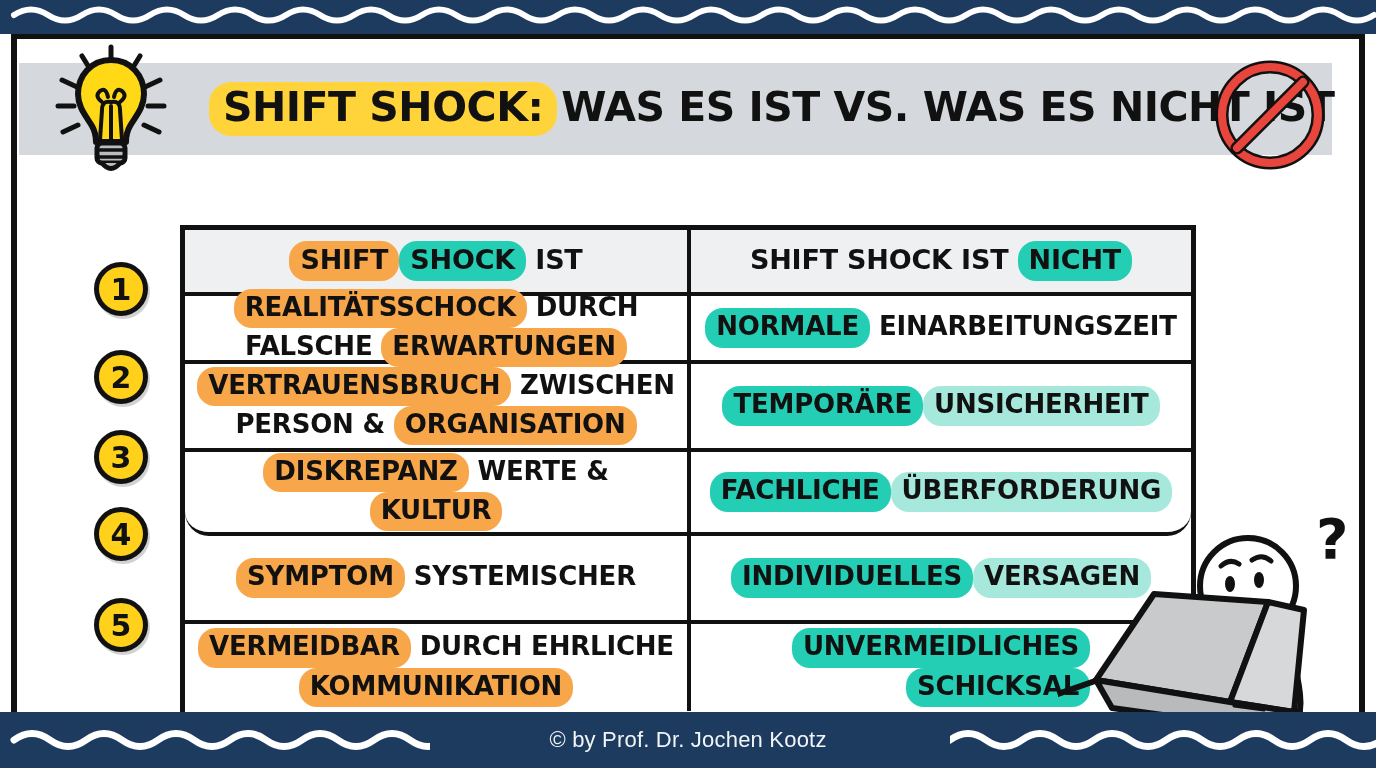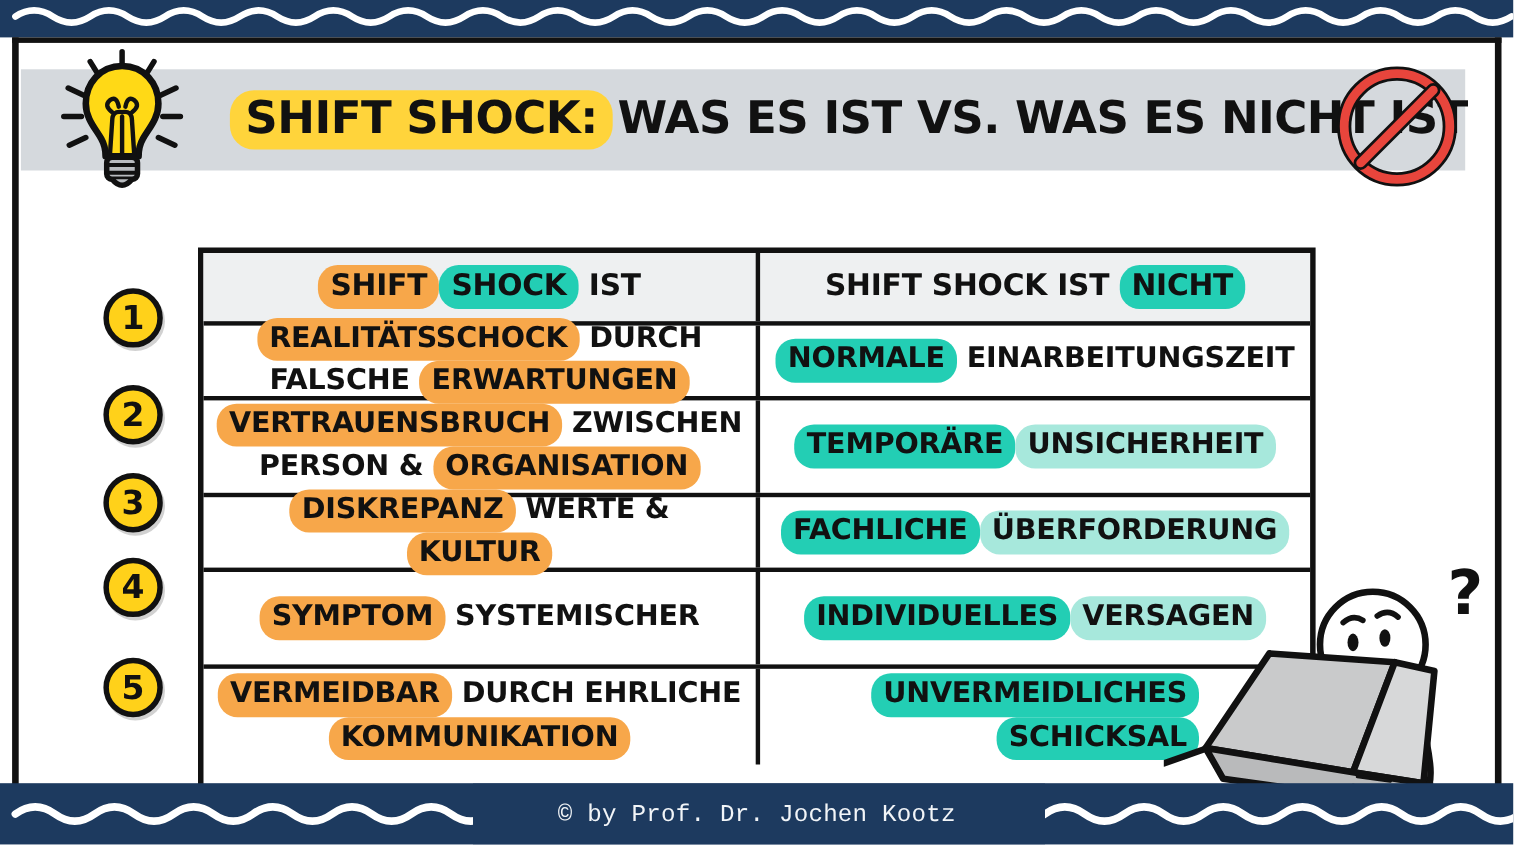--- a/index.html
+++ b/index.html
@@ -112,21 +112,21 @@
     font-family: "DejaVu Sans", sans-serif;
     font-weight: 700;
     font-size: 26px;
     color: #111111;
     line-height: 1.28;
     letter-spacing: -0.2px;
   }
   .thead .cell-text { font-size: 27px; }
   .r1 { height: 68px; }
   .r2 { height: 88px; }
-  .r3 { height: 68px; }
+  .r3 { height: 84px; border-radius: 24px; }
   .r4 { height: 88px; }
   .r5 { height: 87px; }
 
   
   .hl {
     border-radius: 18px;
     padding: 2px 11px 4px 11px;
     display: inline-block;
     box-decoration-break: clone;
     -webkit-box-decoration-break: clone;
@@ -137,21 +137,21 @@
 
   
   .figure { position: absolute; left: 1058px; top: 498px; width: 320px; height: 250px; }
 
   
   .footer-text {
     position: absolute;
     left: 0; top: 712px;
     width: 1376px; height: 56px;
     display: flex; align-items: center; justify-content: center;
-    font-family: Liberation Mono, monospace;
+    font-family: Liberation Sans, sans-serif;
     font-size: 22px;
     color: #f2f5f8;
     letter-spacing: .2px;
   }
 </style>
 </head>
 <body>
 
 <div class="stage">
 

